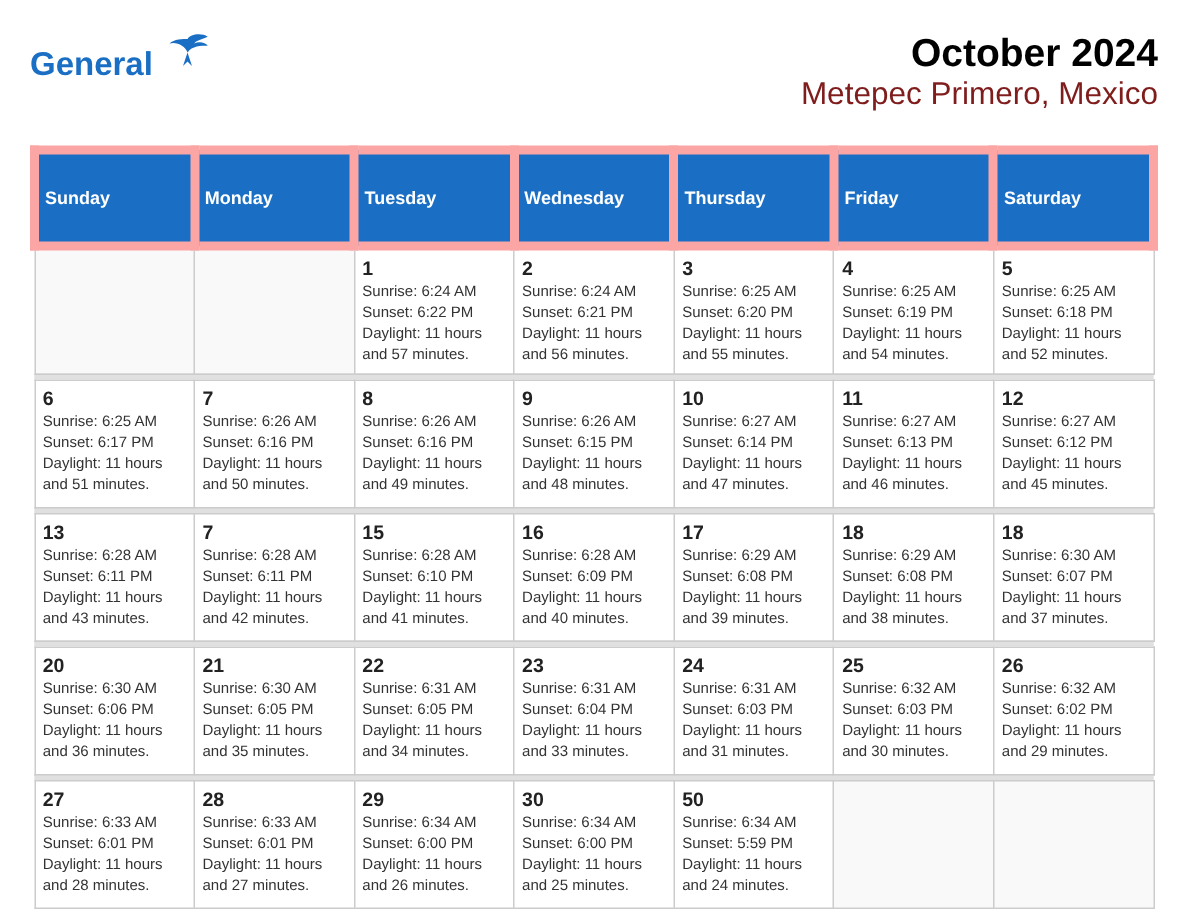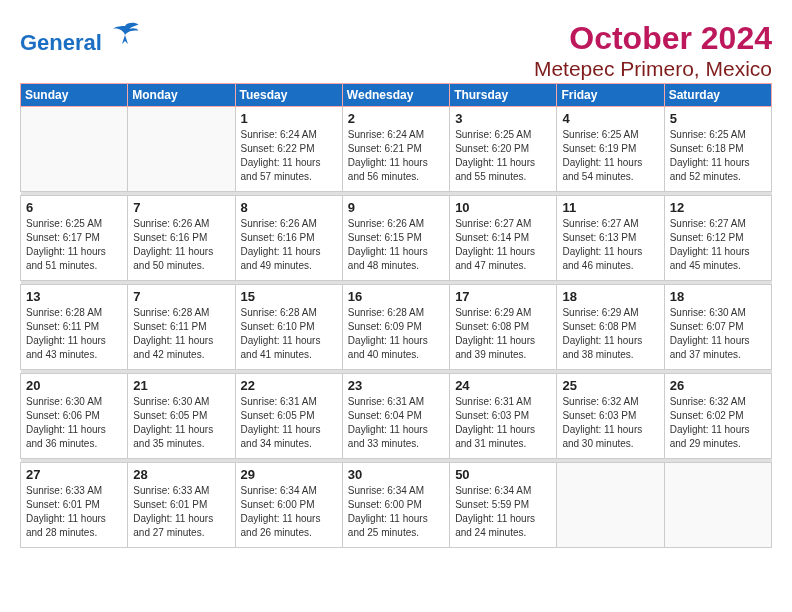--- a/index.html
+++ b/index.html
@@ -7,21 +7,21 @@
       font-family: Arial, sans-serif;
       background: #fff;
       width: 792px;
       min-height: 612px;
       padding: 20px;
     }
     .header {
       display: flex;
       justify-content: space-between;
       align-items: flex-start;
-      margin-bottom: 2px;
+      margin-bottom: 22px;
     }
     .logo {
       display: flex;
       align-items: center;
     }
     .logo-text {
       font-size: 22px;
       font-weight: bold;
       color: #333;
       line-height: 1.1;
@@ -31,41 +31,41 @@
     }
     .logo-bird {
       width: 30px;
       height: 30px;
       margin-left: 2px;
     }
     .title-block {
       text-align: right;
     }
     .month-title {
-      font-size: 32px;
-      font-weight: bold;
-      color: #be185d;
+      font-size: 26px;
+      font-weight: bold;
+      color: #000000;
     }
     .location {
       font-size: 21px;
       color: #7f1d1d;
     }
     .calendar {
       width: 100%;
       border-collapse: collapse;
       font-size: 11px;
     }
     .calendar th {
       background: #1a6fc4;
       color: #fff;
-      padding: 4px 4px;
+      padding: 22px 4px;
       text-align: left;
       font-size: 12px;
       font-weight: bold;
-      border: 1px solid #fca5a5;
+      border: 6px solid #fca5a5;
     }
     .calendar td {
       border: 1px solid #ccc;
       vertical-align: top;
       padding: 4px 5px;
       width: 107px;
       min-height: 80px;
       background: #fff;
     }
     .calendar td.empty {

